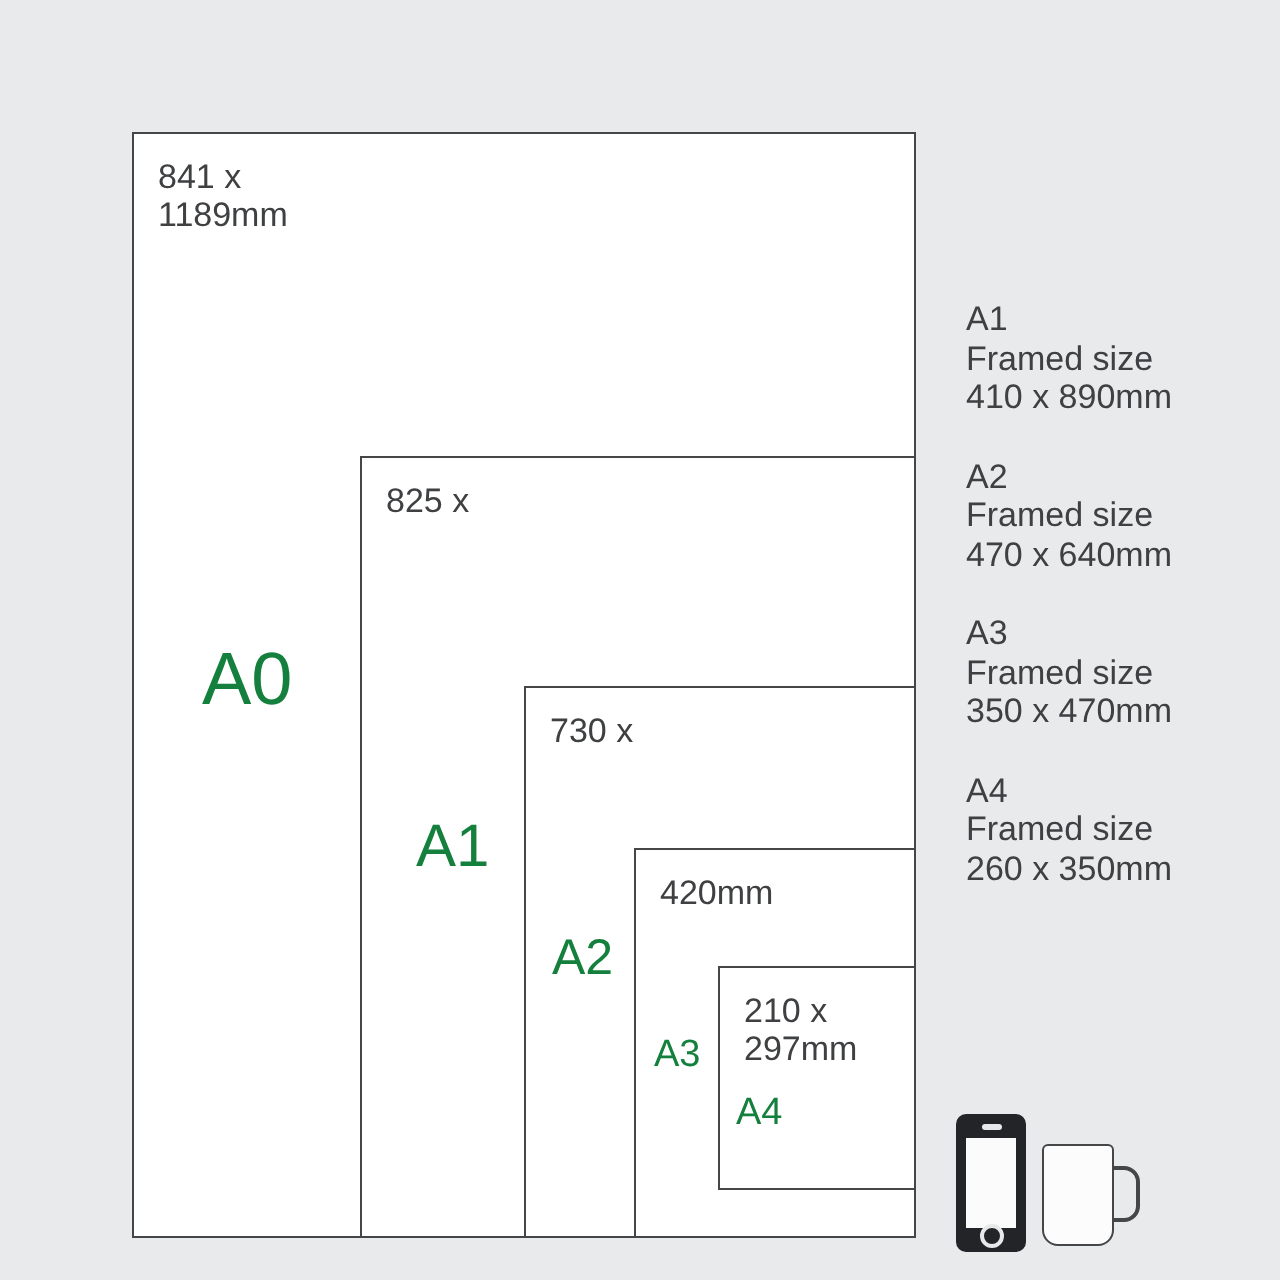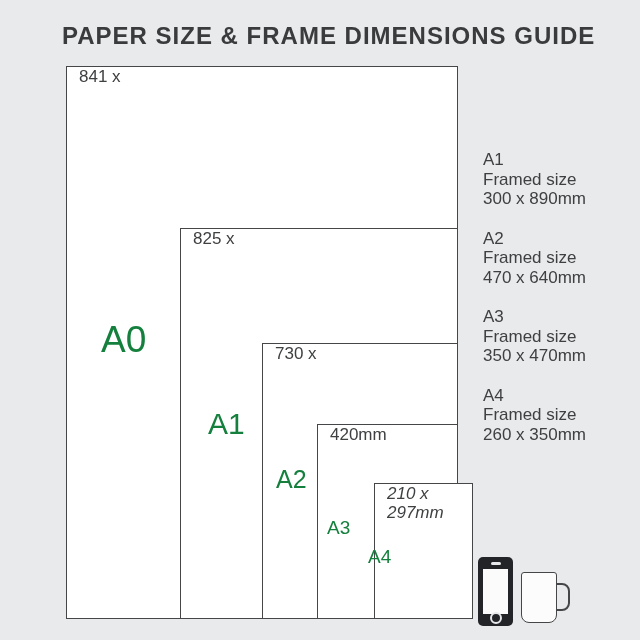--- a/index.html
+++ b/index.html
@@ -17,23 +17,23 @@
     color:#3a3b3d;white-space:nowrap;
   }
   .paper-box{
     position:absolute;box-sizing:border-box;
     background:#ffffff;border:1px solid #454648;
   }
   .box-a0{left:66px;top:66px;width:392px;height:553px;}
   .box-a1{left:180px;top:228px;width:278px;height:391px;}
   .box-a2{left:262px;top:343px;width:196px;height:276px;}
   .box-a3{left:317px;top:424px;width:141px;height:195px;}
-  .box-a4{left:374px;top:483px;width:99px;height:136px;font-style:italic;}
+  .box-a4{left:359px;top:483px;width:99px;height:112px;}
   .dims{
-    padding:0 0 0 12px;
+    padding:12px 0 0 12px;
     font-size:17px;line-height:19px;color:#3f4042;
   }
   .size-label{
     position:absolute;color:#15803d;line-height:1;white-space:nowrap;
   }
   .label-a0{left:101px;top:321px;font-size:37px;}
   .label-a1{left:208px;top:409px;font-size:30px;}
   .label-a2{left:276px;top:467px;font-size:25px;}
   .label-a3{left:327px;top:518px;font-size:19px;}
   .label-a4{left:368px;top:547px;font-size:19px;}
@@ -71,26 +71,26 @@
     position:absolute;left:0;top:0;width:36px;height:51px;
     box-sizing:border-box;background:#fcfcfd;border:1.5px solid #454648;
     border-radius:3px 3px 8px 8px;
   }
 </style>
 </head>
 <body>
 
 <div class="screen">
 
-  <h1 class="page-title">PAPER SIZE &amp; FRAME DIMENSIONS GUIDE</h1>
 
   <div>
     <div class="paper-box box-a0">
       <div class="dims">
         <div>841 x</div>
+        <div>1189mm</div>
       </div>
     </div>
     <div class="paper-box box-a1">
       <div class="dims">
         <div>825 x</div>
       </div>
     </div>
     <div class="paper-box box-a2">
       <div class="dims">
         <div>730 x</div>
@@ -112,21 +112,21 @@
     <div class="size-label label-a1">A1</div>
     <div class="size-label label-a2">A2</div>
     <div class="size-label label-a3">A3</div>
     <div class="size-label label-a4">A4</div>
   </div>
 
   <div class="framed-list">
     <div class="framed-block">
       <div>A1</div>
       <div>Framed size</div>
-      <div>300 x 890mm</div>
+      <div>410 x 890mm</div>
     </div>
     <div class="framed-block">
       <div>A2</div>
       <div>Framed size</div>
       <div>470 x 640mm</div>
     </div>
     <div class="framed-block">
       <div>A3</div>
       <div>Framed size</div>
       <div>350 x 470mm</div>

